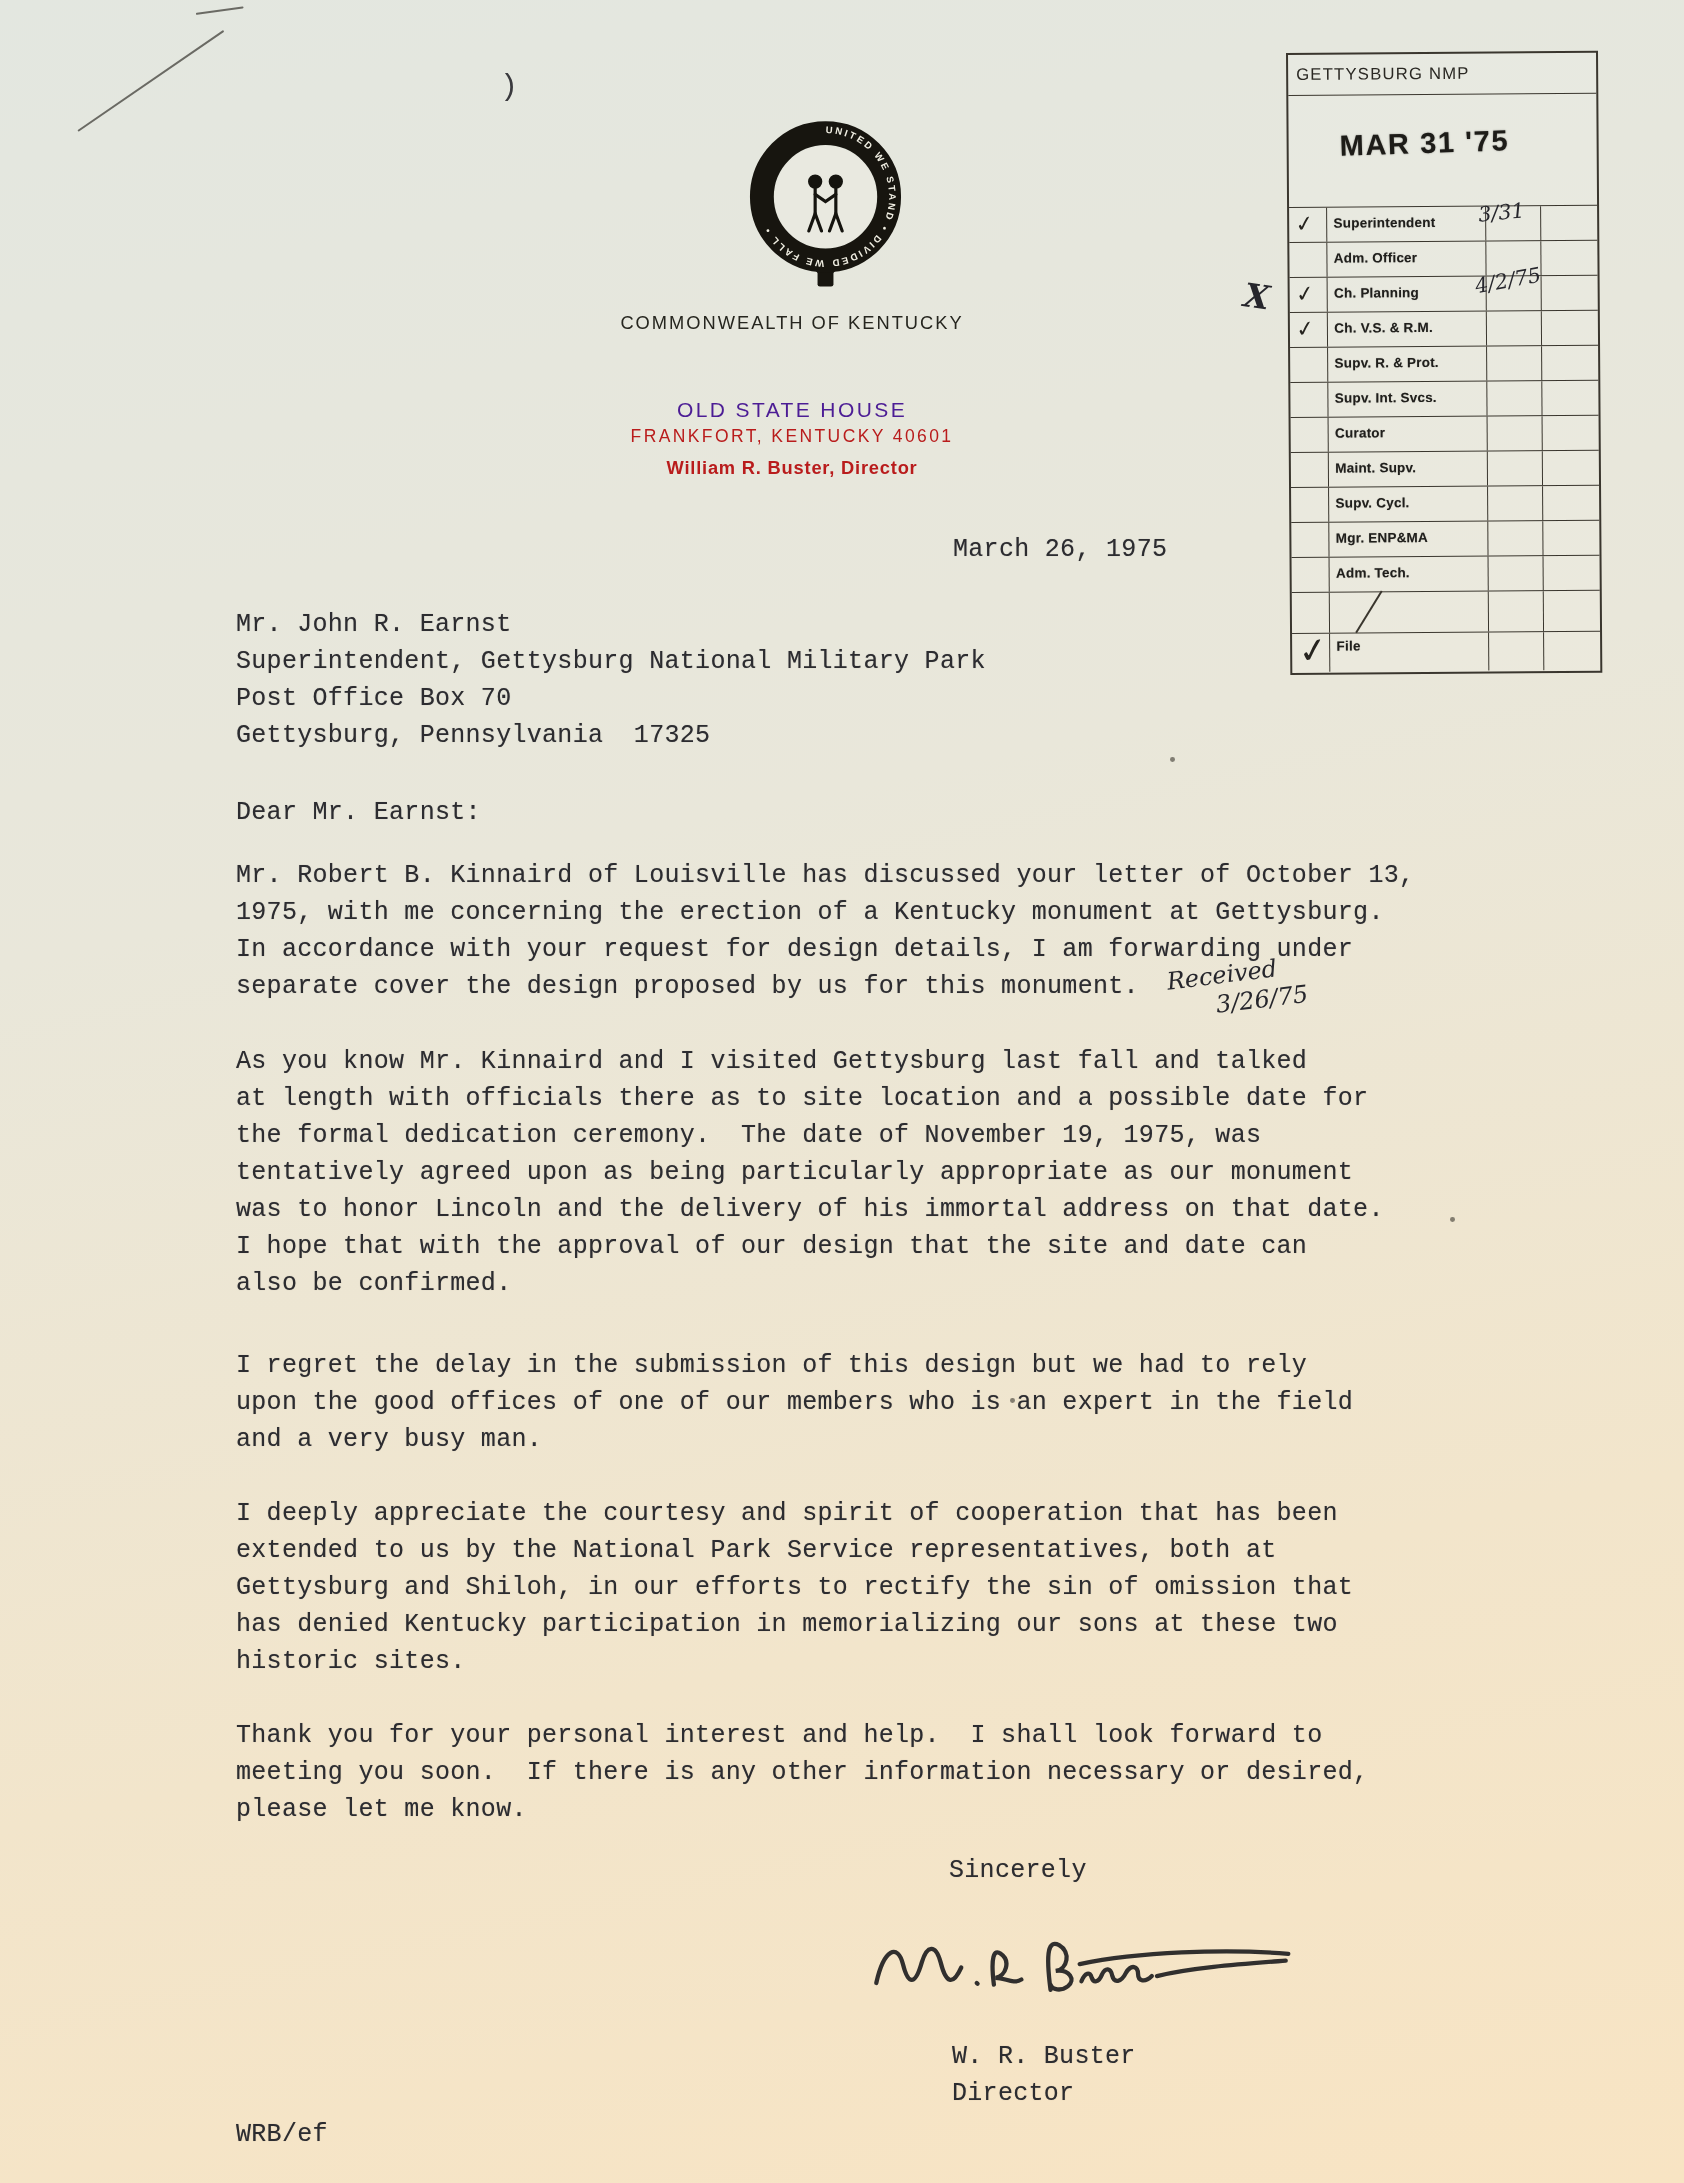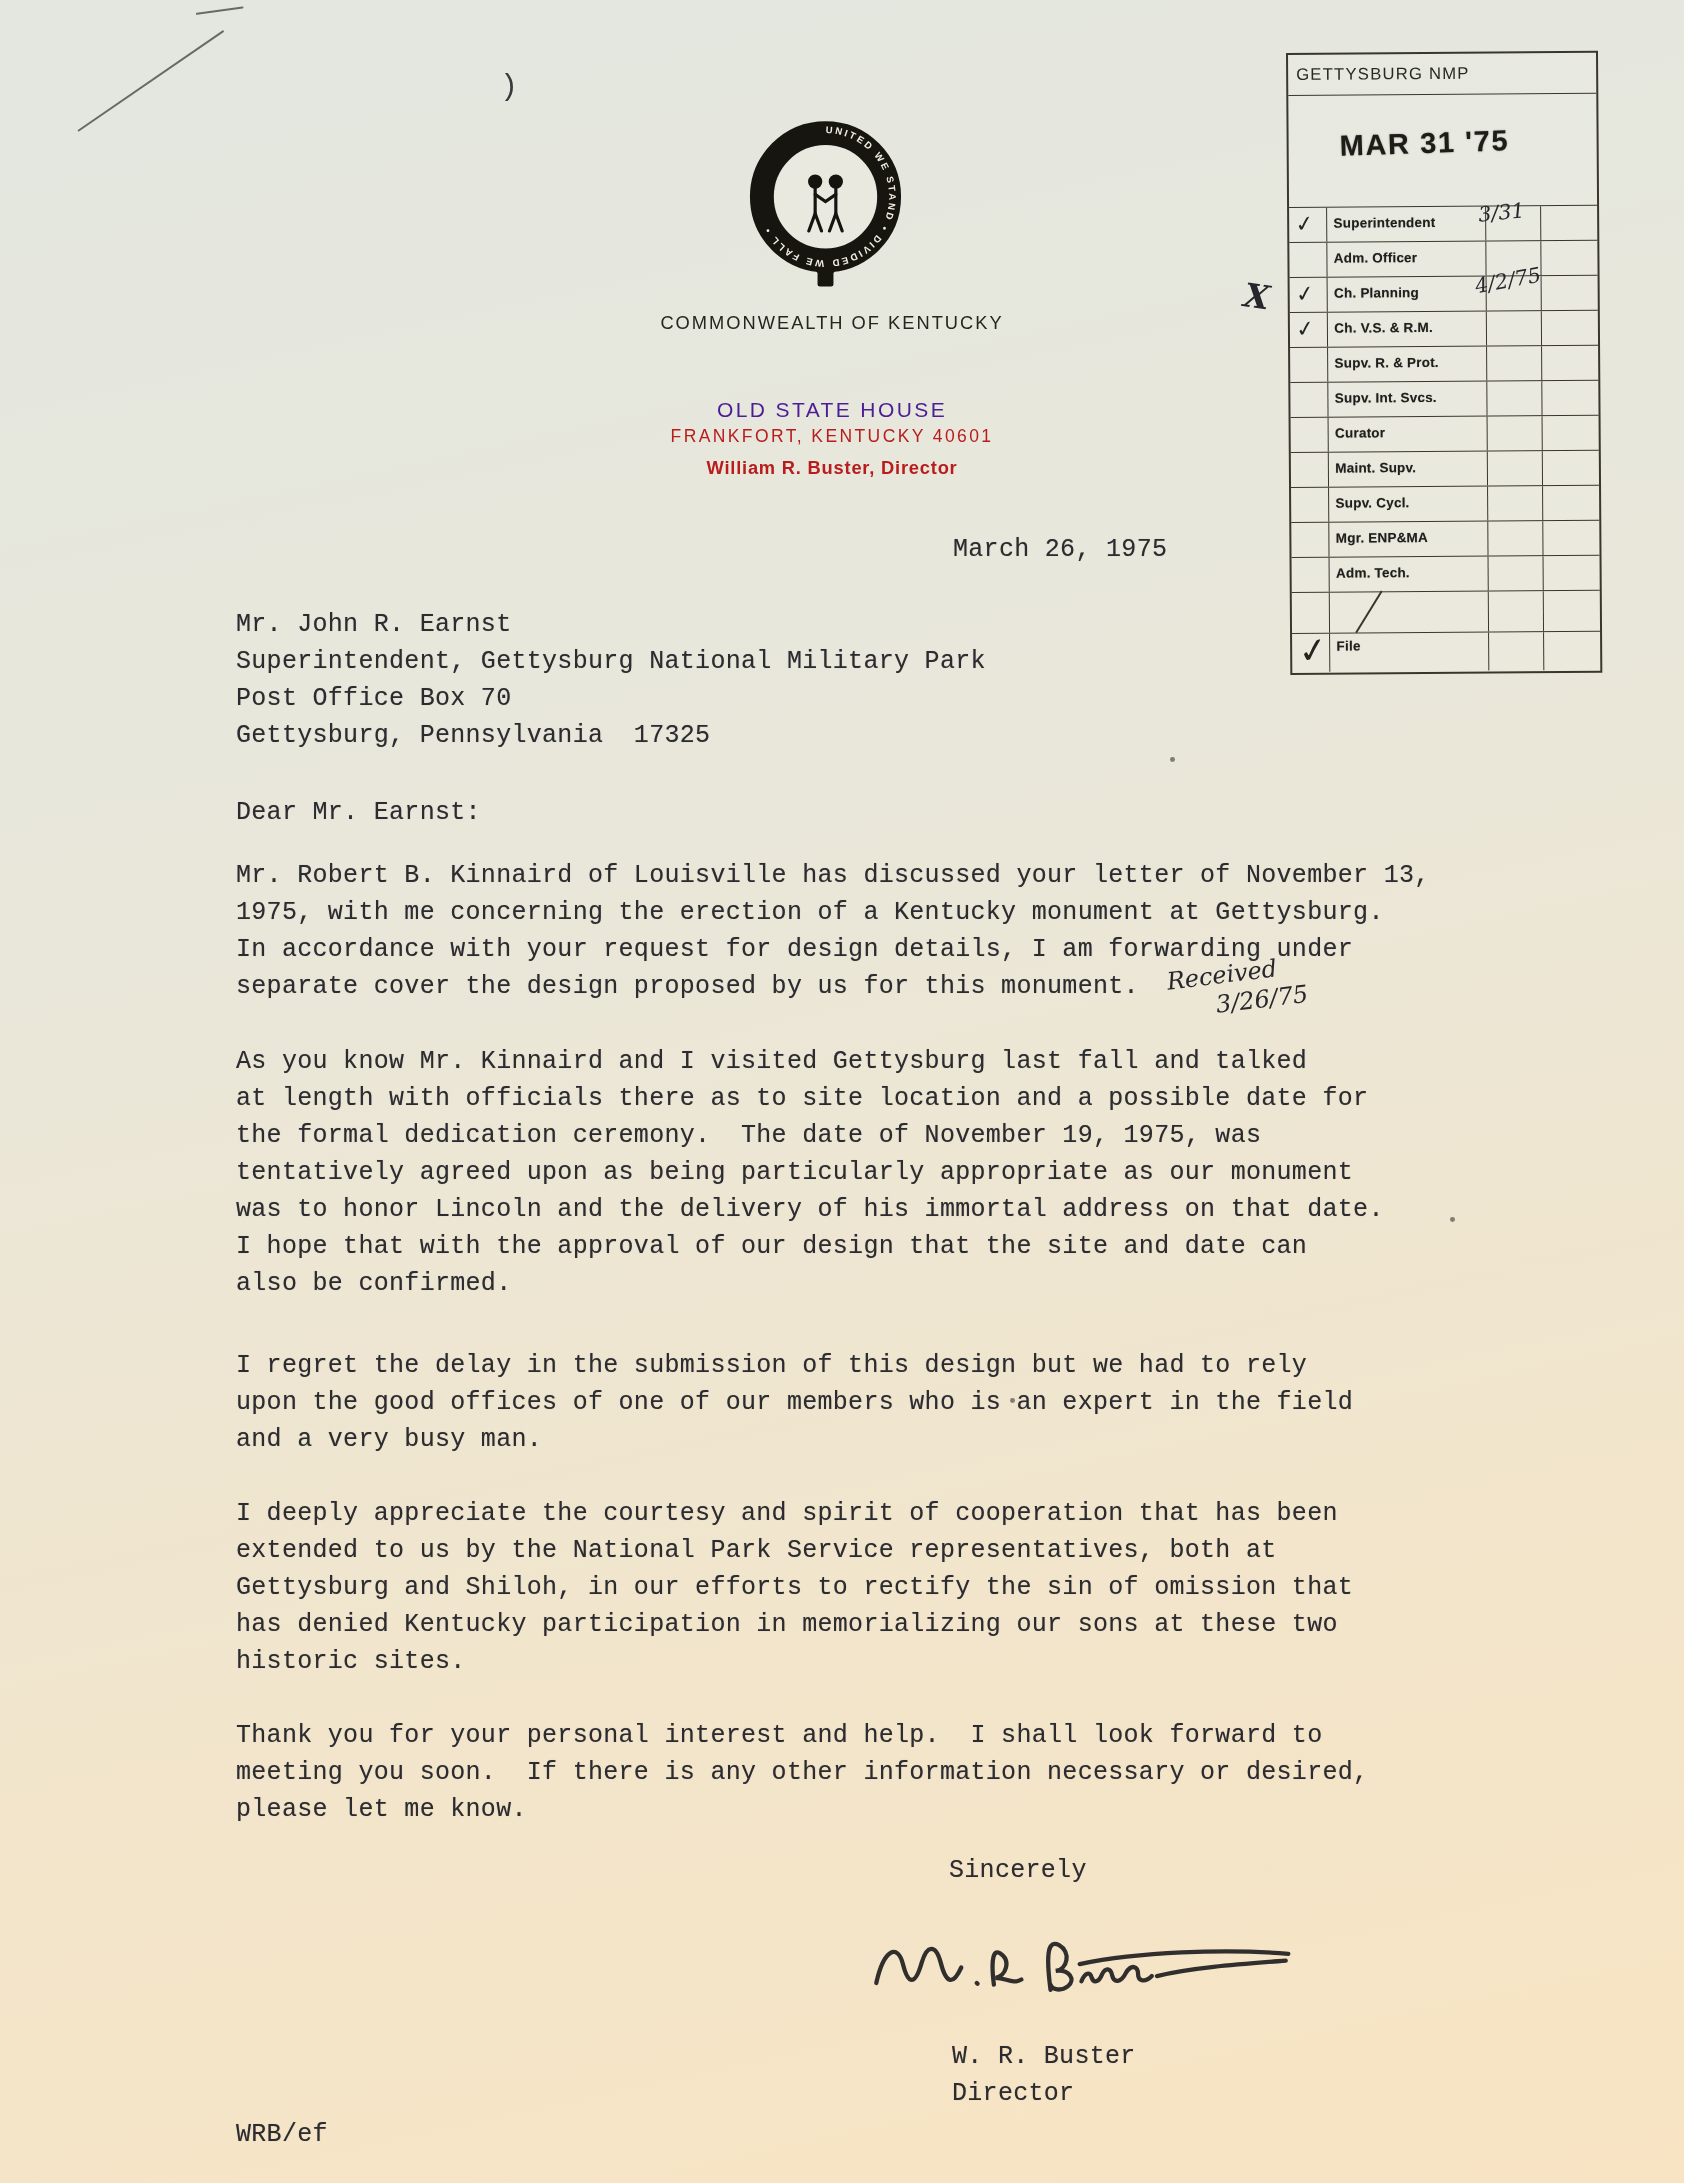--- a/index.html
+++ b/index.html
@@ -18,21 +18,21 @@
     font-family: "Liberation Mono", "DejaVu Sans Mono", monospace;
     font-size: 25px;
     line-height: 37px;
     letter-spacing: 0.3px;
     color: #2c2c30;
     white-space: pre-wrap;
     text-shadow: 0 0 0.8px rgba(44,44,48,0.35);
   }
 
   
-  .lh-center { position: absolute; left: 832px; transform: translateX(-50%); white-space: nowrap; text-align: left; }
+  .lh-center { position: absolute; left: 792px; transform: translateX(-50%); white-space: nowrap; text-align: left; }
   .lh-commonwealth { top: 312px; font-size: 18.3px; letter-spacing: 2px; color: #26261f; }
   .lh-society {
     top: 337px; font-family: "DejaVu Serif", "Liberation Serif", serif;
     font-weight: 700; font-size: 35px; letter-spacing: 3.2px; color: #1d1d1a;
   }
   .lh-addr1 { top: 398px; font-size: 21px; letter-spacing: 2.4px; color: #4c1d95; }
   .lh-addr2 { top: 426px; font-size: 17.5px; letter-spacing: 2.4px; color: #b91c1c; }
   .lh-director { top: 457px; font-size: 18.3px; font-weight: 700; letter-spacing: 0.8px; color: #b91c1c; }
 
   
@@ -245,21 +245,21 @@
   <div class="abs mono date-line">March 26, 1975</div>
 
   <div class="bodytext">
     <div class="recipient-block">
       <div class="mono">Mr. John R. Earnst</div>
       <div class="mono">Superintendent, Gettysburg National Military Park</div>
       <div class="mono">Post Office Box 70</div>
       <div class="mono">Gettysburg, Pennsylvania  17325</div>
     </div>
     <div class="mono salutation">Dear Mr. Earnst:</div>
-    <div class="mono para-1">Mr. Robert B. Kinnaird of Louisville has discussed your letter of November 13,
+    <div class="mono para-1">Mr. Robert B. Kinnaird of Louisville has discussed your letter of October 13,
 1975, with me concerning the erection of a Kentucky monument at Gettysburg.
 In accordance with your request for design details, I am forwarding under
 separate cover the design proposed by us for this monument.</div>
     <div class="mono para-2">As you know Mr. Kinnaird and I visited Gettysburg last fall and talked
 at length with officials there as to site location and a possible date for
 the formal dedication ceremony.  The date of November 19, 1975, was
 tentatively agreed upon as being particularly appropriate as our monument
 was to honor Lincoln and the delivery of his immortal address on that date.
 I hope that with the approval of our design that the site and date can
 also be confirmed.</div>

